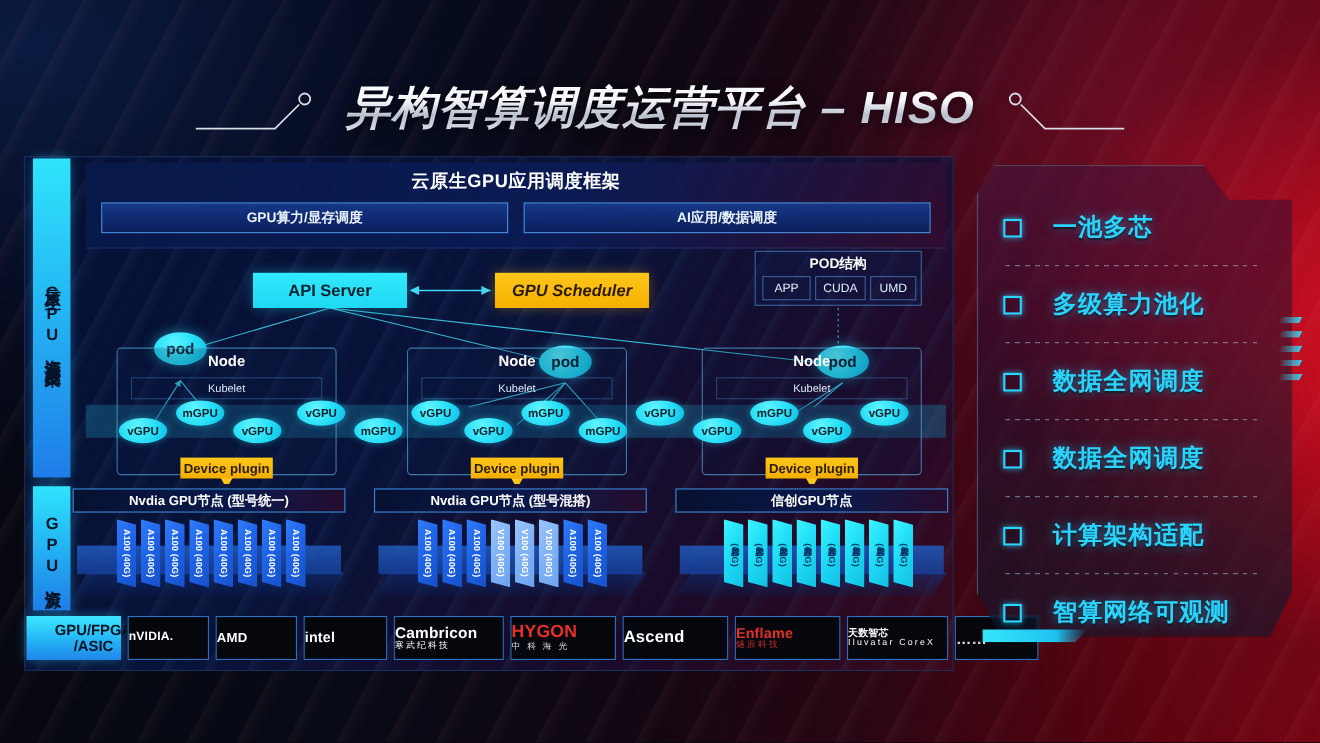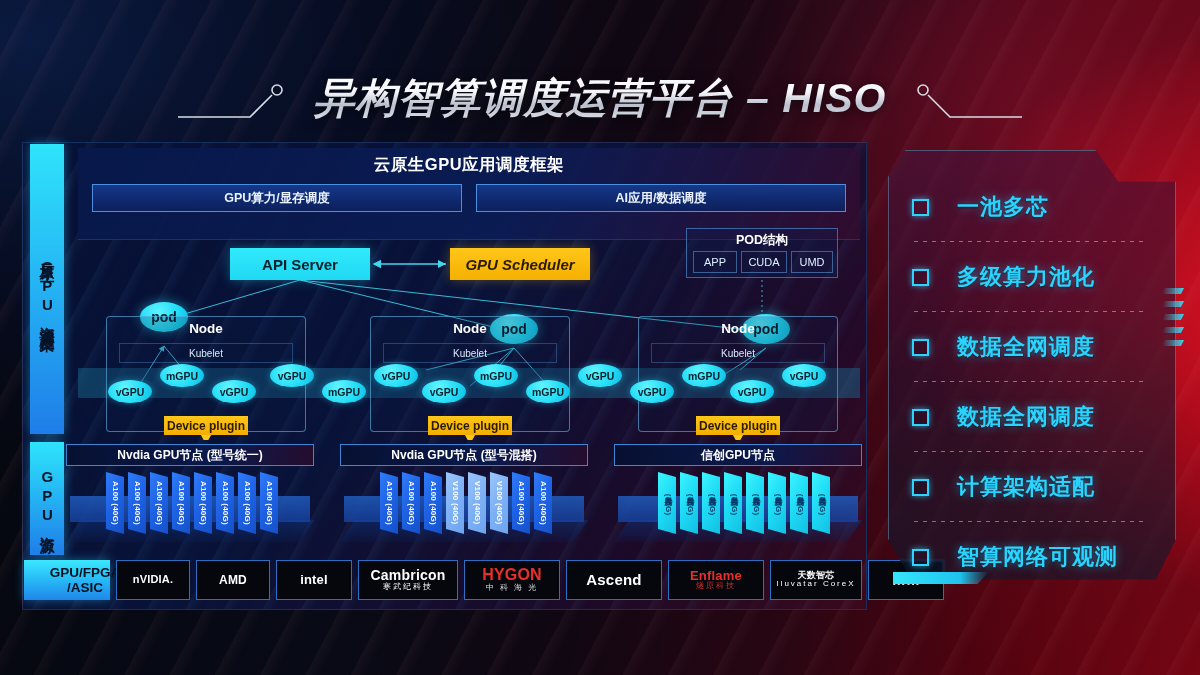--- a/index.html
+++ b/index.html
@@ -74,21 +74,21 @@
     position: absolute; left: 24px; top: 560px; width: 86px; height: 40px;
     background: linear-gradient(180deg, #3be8ff 0%, #27b9f6 50%, #1f86ea 100%);
     color: #06121f; font-weight: bold; font-size: 13.5px; line-height: 1.12;
     display: flex; align-items: center; justify-content: center; text-align: center;
     box-shadow: 0 0 10px rgba(45,200,250,.4);
     padding-left: 36px;
   }
 
   
   #fw-band {
-    position: absolute; left: 78px; top: 148px; width: 782px; height: 92px;
+    position: absolute; left: 78px; top: 148px; width: 782px; height: 78px;
     background: linear-gradient(115deg, rgba(8,24,74,.95) 0%, rgba(10,28,86,.9) 55%, rgba(52,12,46,.8) 100%);
     border-bottom: 1px solid rgba(80,160,240,.2);
   }
   #fw-title {
     position: absolute; left: 0; right: 0; top: 6px;
     text-align: center; color: #fff; font-size: 16.5px; font-weight: bold; letter-spacing: .5px;
   }
   .fw-pill {
     position: absolute; top: 36px; height: 28px;
     background: linear-gradient(180deg, rgba(22,58,140,.95) 0%, rgba(16,44,116,.95) 50%, rgba(12,32,92,.95) 100%);
@@ -216,21 +216,21 @@
     letter-spacing: .2px;
   }
   .gpu-card.a100 span, .gpu-card.v100 span { color: #ffffff; }
   .gpu-card.xc span { color: #0b3a6a; }
 
   
   #logos { position: absolute; left: 116px; top: 560px; width: 748px; height: 40px; }
   .logo-cell {
     position: absolute; top: 0; height: 40px;
     background: #05070d; border: 1px solid #2a6fc0;
-    display: flex; align-items: center; justify-content: center;
+    display: flex; align-items: flex-start; justify-content: center;
     flex-direction: column; gap: 0px;
   }
   .logo-main { font-weight: bold; letter-spacing: .2px; line-height: 1.05; }
   .logo-sub { font-size: 8px; line-height: 1.1; letter-spacing: 2px; }
 
   
   #panel {
     position: absolute; left: 888px; top: 150px; width: 288px; height: 452px;
     background: linear-gradient(160deg, rgba(70,22,66,.52) 0%, rgba(40,16,54,.50) 30%, rgba(16,24,48,.55) 62%, rgba(12,26,46,.62) 100%);
     border: 1px solid rgba(130,190,225,.40);

